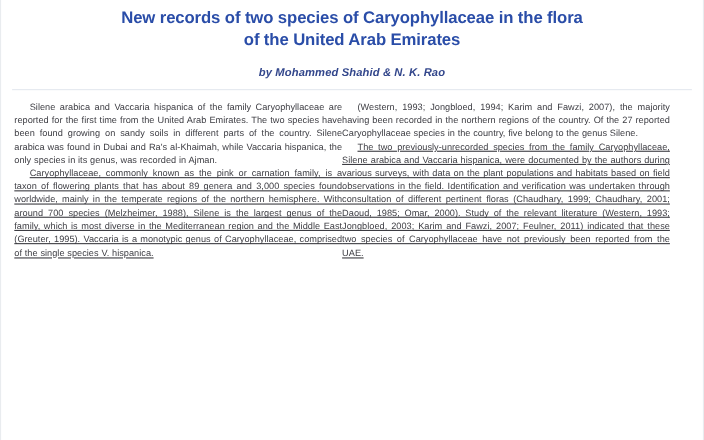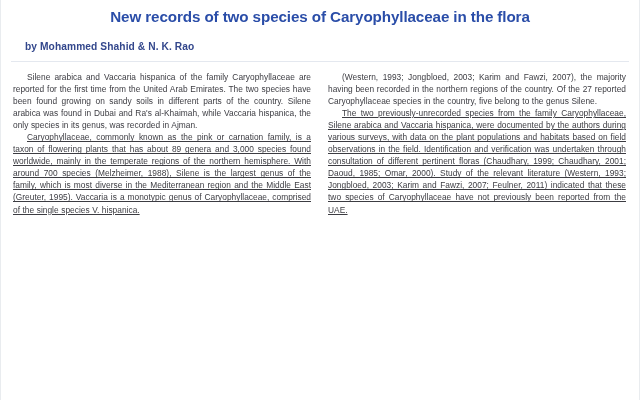--- a/index.html
+++ b/index.html
@@ -38,37 +38,37 @@
     line-height: 20px;
     color: #2a4da8;
     letter-spacing: -0.1px;
   }
   .title .line2 {
     display: block;
   }
 
   .byline {
     margin: 14px 0 0 0;
-    text-align: left;
+    text-align: center;
     font-family: "Liberation Sans", sans-serif;
+    font-style: italic;
     font-weight: bold;
     font-size: 10.2px;
     color: #33478c;
     letter-spacing: 0.1px;
   }
 
   .rule {
     margin: 9px 10px 0 10px;
     height: 1px;
     background: #e4e8ef;
   }
 
   .columns {
     display: flex;
-    gap: 17px;
     padding: 9px 12px 0 12px;
     box-sizing: border-box;
   }
 
   .col {
     width: 298px;
     flex: 0 0 298px;
   }
 
   .col p {
@@ -89,33 +89,34 @@
   }
 </style>
 </head>
 <body>
 
 <div class="page">
 
   <div class="header">
     <h1 class="title">
       <span>New records of two species of Caryophyllaceae in the flora</span>
+      <span class="line2">of the United Arab Emirates</span>
     </h1>
     <div class="byline">by Mohammed Shahid &amp; N. K. Rao</div>
   </div>
 
   <div class="rule"></div>
 
   <div class="columns">
 
     <div class="col">
       <p>Silene arabica and Vaccaria hispanica of the family Caryophyllaceae are reported for the first time from the United Arab Emirates. The two species have been found growing on sandy soils in different parts of the country. Silene arabica was found in Dubai and Ra's al-Khaimah, while Vaccaria hispanica, the only species in its genus, was recorded in Ajman.</p>
       <p>Caryophyllaceae, commonly known as the pink or carnation family, is a taxon of flowering plants that has about 89 genera and 3,000 species found worldwide, mainly in the temperate regions of the northern hemisphere. With around 700 species (Melzheimer, 1988), Silene is the largest genus of the family, which is most diverse in the Mediterranean region and the Middle East (Greuter, 1995). Vaccaria is a monotypic genus of Caryophyllaceae, comprised of the single species V. hispanica.</p>
     </div>
 
     <div class="col">
-      <p>(Western, 1993; Jongbloed, 2003; Karim and Fawzi, 2007), the majority having been recorded in the northern regions of the country. Of the 27 reported Caryophyllaceae species in the country, five belong to the genus Silene.</p>
+      <p>(Western, 1993; Jongbloed, 1994; Karim and Fawzi, 2007), the majority having been recorded in the northern regions of the country. Of the 27 reported Caryophyllaceae species in the country, five belong to the genus Silene.</p>
       <p>The two previously-unrecorded species from the family Caryophyllaceae, Silene arabica and Vaccaria hispanica, were documented by the authors during various surveys, with data on the plant populations and habitats based on field observations in the field. Identification and verification was undertaken through consultation of different pertinent floras (Chaudhary, 1999; Chaudhary, 2001; Daoud, 1985; Omar, 2000). Study of the relevant literature (Western, 1993; Jongbloed, 2003; Karim and Fawzi, 2007; Feulner, 2011) indicated that these    two species of Caryophyllaceae have not previously been reported from the UAE.</p>
     </div>
 
   </div>
 
 </div>
 
 </body></html>

